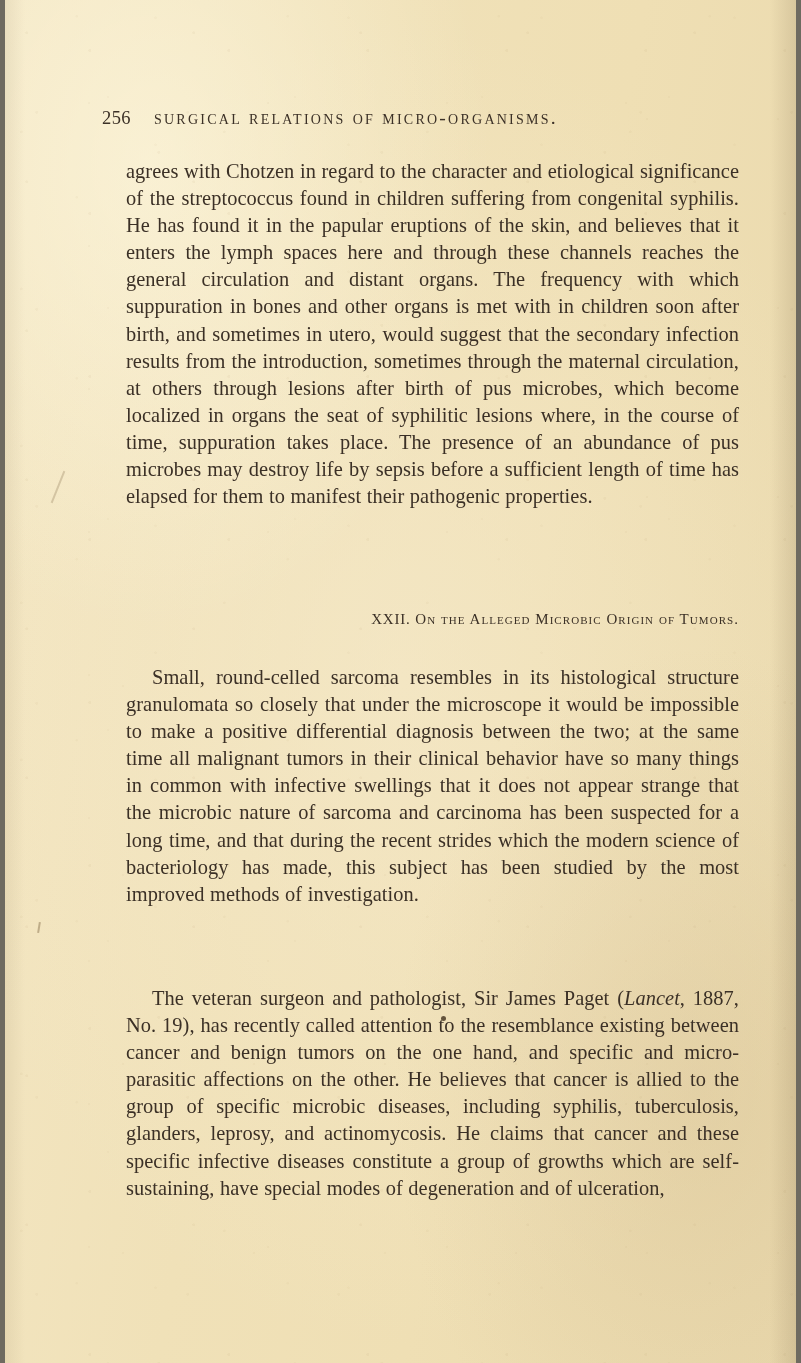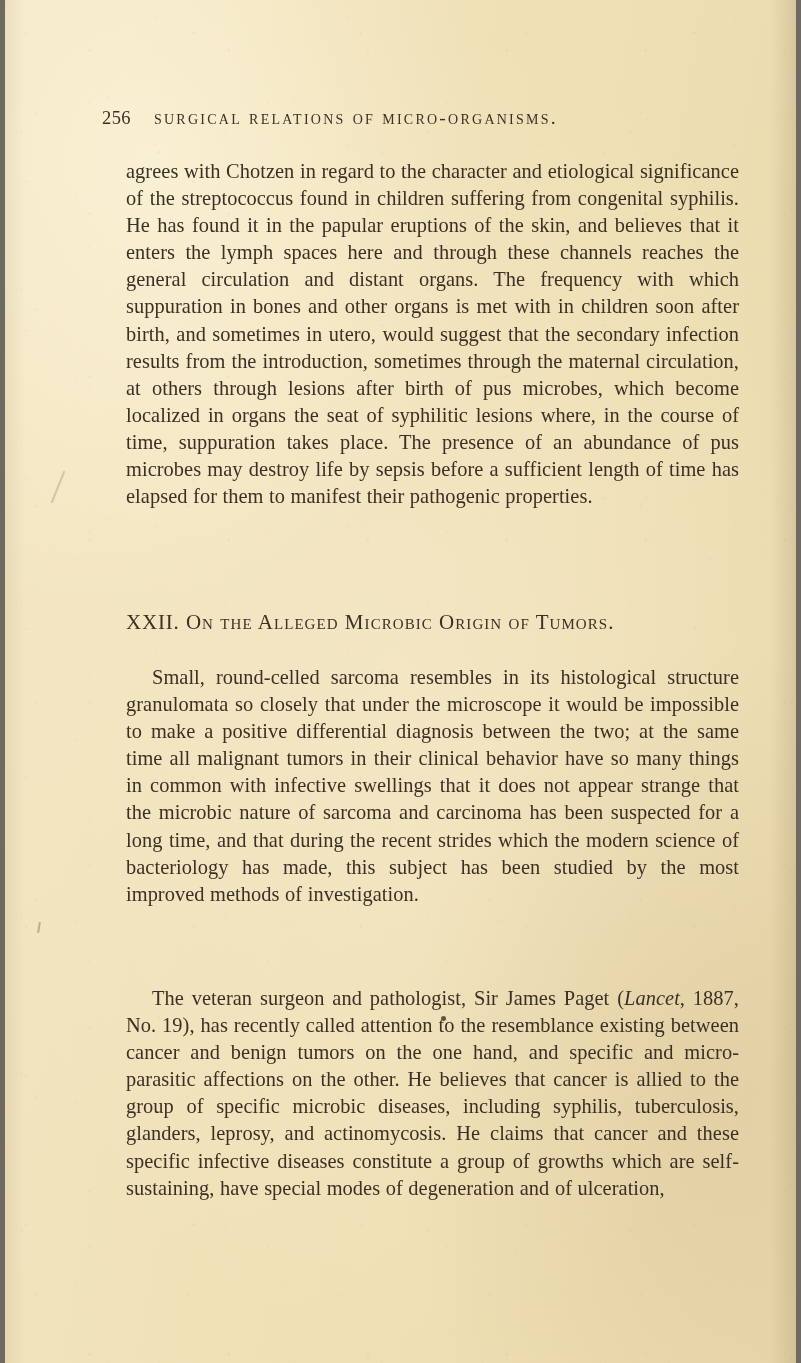--- a/index.html
+++ b/index.html
@@ -116,23 +116,23 @@
     word-spacing: 0.4px;
     color: #3b3026;
     -webkit-font-smoothing: antialiased;
   }
   p.para.indent { text-indent: 0; font-family: Liberation Serif, serif; }
   p.para .lead-indent { display: inline-block; width: 26px; }
 
   .section-heading {
     margin: 0;
     font-weight: normal;
-    font-size: 21px;
+    font-size: 15px;
     line-height: 1;
-    text-align: left;
+    text-align: right;
     font-variant: small-caps;
     letter-spacing: 1.05px;
     color: #3b3026;
     white-space: nowrap;
   }
   .section-heading .numeral {
     font-variant: normal;
     letter-spacing: 0.8px;
   }
 

